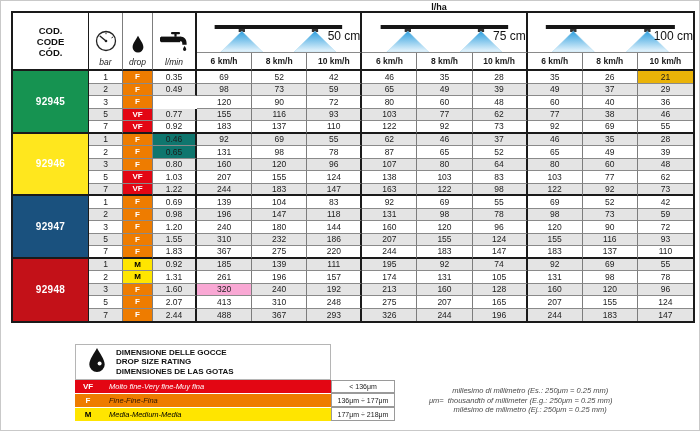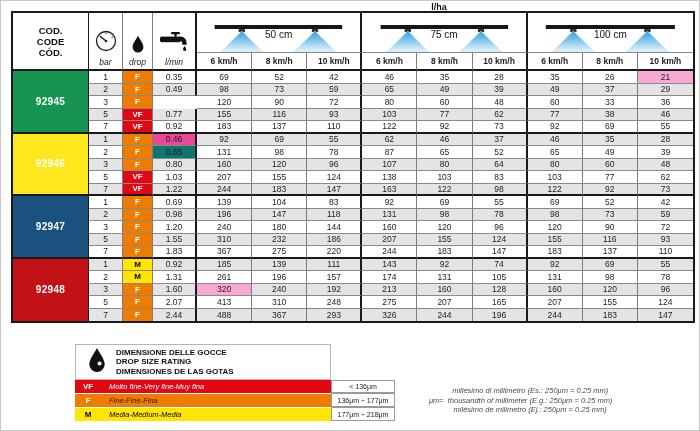--- a/index.html
+++ b/index.html
@@ -27,22 +27,22 @@
   .cell.r-none{border-right:none;}
   .cell.b-heavy{border-bottom:2px solid #1a1a1a;}
   .cell.b-none{border-bottom:none;}
   .hdr{background:#fff;}
   .cod-hdr{flex-direction:column; font-weight:bold; font-size:9.5px; line-height:11px; color:#111;}
   .icon-hdr{flex-direction:column; justify-content:flex-end; padding-bottom:2px; gap:2px;}
   .icon-hdr .unit{font-style:italic; font-size:8.5px; color:#222;}
   .speed-cell{font-weight:bold; font-size:8.5px;}
   .group-cell{position:relative;}
   .group-cell svg{position:absolute; left:2%; top:12px; width:96%; height:27px;}
-  .cm-label{position:absolute; left:0; right:0; top:16px; text-align:center;
-    font-size:10px; color:#111; pointer-events:none;}
+  .cm-label{position:absolute; left:0; right:0; top:16px; text-align:right;
+    font-size:12px; color:#111; pointer-events:none;}
   .lha-overlay{position:absolute; left:194px; top:1px; width:488px; text-align:center;
     font-weight:bold; font-size:9px; color:#111; pointer-events:none;}
   .code-cell{font-weight:bold; font-size:10px; letter-spacing:.3px;}
   .drop-cell{font-weight:bold; font-size:8px;}
   
   .legend{position:absolute; left:74px; top:343px;}
   .legend-head{
     width:256px; height:36px; border:1px solid #b5b5b5; background:#fff;
     display:flex; align-items:center; gap:9px; padding-left:11px; box-sizing:border-box;
   }
@@ -173,21 +173,21 @@
       <div class="cell drop-cell " style="grid-area: 3 / 3; background: rgb(238, 124, 0); color: rgb(255, 255, 255);">F</div>
       <div class="cell r-heavy " style="grid-area: 3 / 4; background: rgb(255, 255, 255);">0.35</div>
       <div class="cell  " style="grid-area: 3 / 5; background: rgb(255, 255, 255);">69</div>
       <div class="cell  " style="grid-area: 3 / 6; background: rgb(255, 255, 255);">52</div>
       <div class="cell  r-heavy" style="grid-area: 3 / 7; background: rgb(255, 255, 255);">42</div>
       <div class="cell  " style="grid-area: 3 / 8; background: rgb(255, 255, 255);">46</div>
       <div class="cell  " style="grid-area: 3 / 9; background: rgb(255, 255, 255);">35</div>
       <div class="cell  r-heavy" style="grid-area: 3 / 10; background: rgb(255, 255, 255);">28</div>
       <div class="cell  " style="grid-area: 3 / 11; background: rgb(255, 255, 255);">35</div>
       <div class="cell  " style="grid-area: 3 / 12; background: rgb(255, 255, 255);">26</div>
-      <div class="cell  r-none" style="grid-area: 3 / 13; background: #f9a8d4;">21</div>
+      <div class="cell  r-none" style="grid-area: 3 / 13; background: #eab308;">21</div>
       <div class="cell " style="grid-area: 4 / 2; background: rgb(228, 228, 228);">2</div>
       <div class="cell drop-cell " style="grid-area: 4 / 3; background: rgb(238, 124, 0); color: rgb(255, 255, 255);">F</div>
       <div class="cell r-heavy " style="grid-area: 4 / 4; background: rgb(228, 228, 228);">0.49</div>
       <div class="cell  " style="grid-area: 4 / 5; background: rgb(228, 228, 228);">98</div>
       <div class="cell  " style="grid-area: 4 / 6; background: rgb(228, 228, 228);">73</div>
       <div class="cell  r-heavy" style="grid-area: 4 / 7; background: rgb(228, 228, 228);">59</div>
       <div class="cell  " style="grid-area: 4 / 8; background: rgb(228, 228, 228);">65</div>
       <div class="cell  " style="grid-area: 4 / 9; background: rgb(228, 228, 228);">49</div>
       <div class="cell  r-heavy" style="grid-area: 4 / 10; background: rgb(228, 228, 228);">39</div>
       <div class="cell  " style="grid-area: 4 / 11; background: rgb(228, 228, 228);">49</div>
@@ -196,21 +196,21 @@
       <div class="cell " style="grid-area: 5 / 2; background: rgb(255, 255, 255);">3</div>
       <div class="cell drop-cell " style="grid-area: 5 / 3; background: rgb(238, 124, 0); color: rgb(255, 255, 255);">F</div>
       <div class="cell r-heavy " style="grid-area: 5 / 4; background: rgb(255, 255, 255); margin-left: 44px;">0.60</div>
       <div class="cell  " style="grid-area: 5 / 5; background: rgb(255, 255, 255);">120</div>
       <div class="cell  " style="grid-area: 5 / 6; background: rgb(255, 255, 255);">90</div>
       <div class="cell  r-heavy" style="grid-area: 5 / 7; background: rgb(255, 255, 255);">72</div>
       <div class="cell  " style="grid-area: 5 / 8; background: rgb(255, 255, 255);">80</div>
       <div class="cell  " style="grid-area: 5 / 9; background: rgb(255, 255, 255);">60</div>
       <div class="cell  r-heavy" style="grid-area: 5 / 10; background: rgb(255, 255, 255);">48</div>
       <div class="cell  " style="grid-area: 5 / 11; background: rgb(255, 255, 255);">60</div>
-      <div class="cell  " style="grid-area: 5 / 12; background: rgb(255, 255, 255);">33</div>
+      <div class="cell  " style="grid-area: 5 / 12; background: rgb(255, 255, 255);">40</div>
       <div class="cell  r-none" style="grid-area: 5 / 13; background: rgb(255, 255, 255);">36</div>
       <div class="cell " style="grid-area: 6 / 2; background: rgb(228, 228, 228);">5</div>
       <div class="cell drop-cell " style="grid-area: 6 / 3; background: rgb(227, 6, 19); color: rgb(255, 255, 255);">VF</div>
       <div class="cell r-heavy " style="grid-area: 6 / 4; background: rgb(228, 228, 228);">0.77</div>
       <div class="cell  " style="grid-area: 6 / 5; background: rgb(228, 228, 228);">155</div>
       <div class="cell  " style="grid-area: 6 / 6; background: rgb(228, 228, 228);">116</div>
       <div class="cell  r-heavy" style="grid-area: 6 / 7; background: rgb(228, 228, 228);">93</div>
       <div class="cell  " style="grid-area: 6 / 8; background: rgb(228, 228, 228);">103</div>
       <div class="cell  " style="grid-area: 6 / 9; background: rgb(228, 228, 228);">77</div>
       <div class="cell  r-heavy" style="grid-area: 6 / 10; background: rgb(228, 228, 228);">62</div>
@@ -225,21 +225,21 @@
       <div class="cell b-heavy r-heavy" style="grid-area: 7 / 7; background: rgb(255, 255, 255);">110</div>
       <div class="cell b-heavy " style="grid-area: 7 / 8; background: rgb(255, 255, 255);">122</div>
       <div class="cell b-heavy " style="grid-area: 7 / 9; background: rgb(255, 255, 255);">92</div>
       <div class="cell b-heavy r-heavy" style="grid-area: 7 / 10; background: rgb(255, 255, 255);">73</div>
       <div class="cell b-heavy " style="grid-area: 7 / 11; background: rgb(255, 255, 255);">92</div>
       <div class="cell b-heavy " style="grid-area: 7 / 12; background: rgb(255, 255, 255);">69</div>
       <div class="cell b-heavy r-none" style="grid-area: 7 / 13; background: rgb(255, 255, 255);">55</div>
       <div class="cell code-cell r-strong b-heavy" style="grid-area: 8 / 1 / span 5; background: rgb(255, 231, 30); color: rgb(255, 255, 255);">92946</div>
       <div class="cell " style="grid-area: 8 / 2; background: rgb(228, 228, 228);">1</div>
       <div class="cell drop-cell " style="grid-area: 8 / 3; background: rgb(238, 124, 0); color: rgb(255, 255, 255);">F</div>
-      <div class="cell r-heavy " style="grid-area: 8 / 4; background: #ec4899;">0.46</div>
+      <div class="cell r-heavy " style="grid-area: 8 / 4; background: #0f766e;">0.46</div>
       <div class="cell  " style="grid-area: 8 / 5; background: rgb(228, 228, 228);">92</div>
       <div class="cell  " style="grid-area: 8 / 6; background: rgb(228, 228, 228);">69</div>
       <div class="cell  r-heavy" style="grid-area: 8 / 7; background: rgb(228, 228, 228);">55</div>
       <div class="cell  " style="grid-area: 8 / 8; background: rgb(228, 228, 228);">62</div>
       <div class="cell  " style="grid-area: 8 / 9; background: rgb(228, 228, 228);">46</div>
       <div class="cell  r-heavy" style="grid-area: 8 / 10; background: rgb(228, 228, 228);">37</div>
       <div class="cell  " style="grid-area: 8 / 11; background: rgb(228, 228, 228);">46</div>
       <div class="cell  " style="grid-area: 8 / 12; background: rgb(228, 228, 228);">35</div>
       <div class="cell  r-none" style="grid-area: 8 / 13; background: rgb(228, 228, 228);">28</div>
       <div class="cell " style="grid-area: 9 / 2; background: rgb(255, 255, 255);">2</div>
@@ -351,21 +351,21 @@
       <div class="cell b-heavy " style="grid-area: 17 / 11; background: rgb(255, 255, 255);">183</div>
       <div class="cell b-heavy " style="grid-area: 17 / 12; background: rgb(255, 255, 255);">137</div>
       <div class="cell b-heavy r-none" style="grid-area: 17 / 13; background: rgb(255, 255, 255);">110</div>
       <div class="cell code-cell r-strong b-none" style="grid-area: 18 / 1 / span 5; background: rgb(195, 17, 24); color: rgb(255, 255, 255);">92948</div>
       <div class="cell " style="grid-area: 18 / 2; background: rgb(228, 228, 228);">1</div>
       <div class="cell drop-cell " style="grid-area: 18 / 3; background: rgb(255, 229, 0); color: rgb(0, 0, 0);">M</div>
       <div class="cell r-heavy " style="grid-area: 18 / 4; background: rgb(228, 228, 228);">0.92</div>
       <div class="cell  " style="grid-area: 18 / 5; background: rgb(228, 228, 228);">185</div>
       <div class="cell  " style="grid-area: 18 / 6; background: rgb(228, 228, 228);">139</div>
       <div class="cell  r-heavy" style="grid-area: 18 / 7; background: rgb(228, 228, 228);">111</div>
-      <div class="cell  " style="grid-area: 18 / 8; background: rgb(228, 228, 228);">143</div>
+      <div class="cell  " style="grid-area: 18 / 8; background: rgb(228, 228, 228);">195</div>
       <div class="cell  " style="grid-area: 18 / 9; background: rgb(228, 228, 228);">92</div>
       <div class="cell  r-heavy" style="grid-area: 18 / 10; background: rgb(228, 228, 228);">74</div>
       <div class="cell  " style="grid-area: 18 / 11; background: rgb(228, 228, 228);">92</div>
       <div class="cell  " style="grid-area: 18 / 12; background: rgb(228, 228, 228);">69</div>
       <div class="cell  r-none" style="grid-area: 18 / 13; background: rgb(228, 228, 228);">55</div>
       <div class="cell " style="grid-area: 19 / 2; background: rgb(255, 255, 255);">2</div>
       <div class="cell drop-cell " style="grid-area: 19 / 3; background: rgb(255, 229, 0); color: rgb(0, 0, 0);">M</div>
       <div class="cell r-heavy " style="grid-area: 19 / 4; background: rgb(255, 255, 255);">1.31</div>
       <div class="cell  " style="grid-area: 19 / 5; background: rgb(255, 255, 255);">261</div>
       <div class="cell  " style="grid-area: 19 / 6; background: rgb(255, 255, 255);">196</div>

